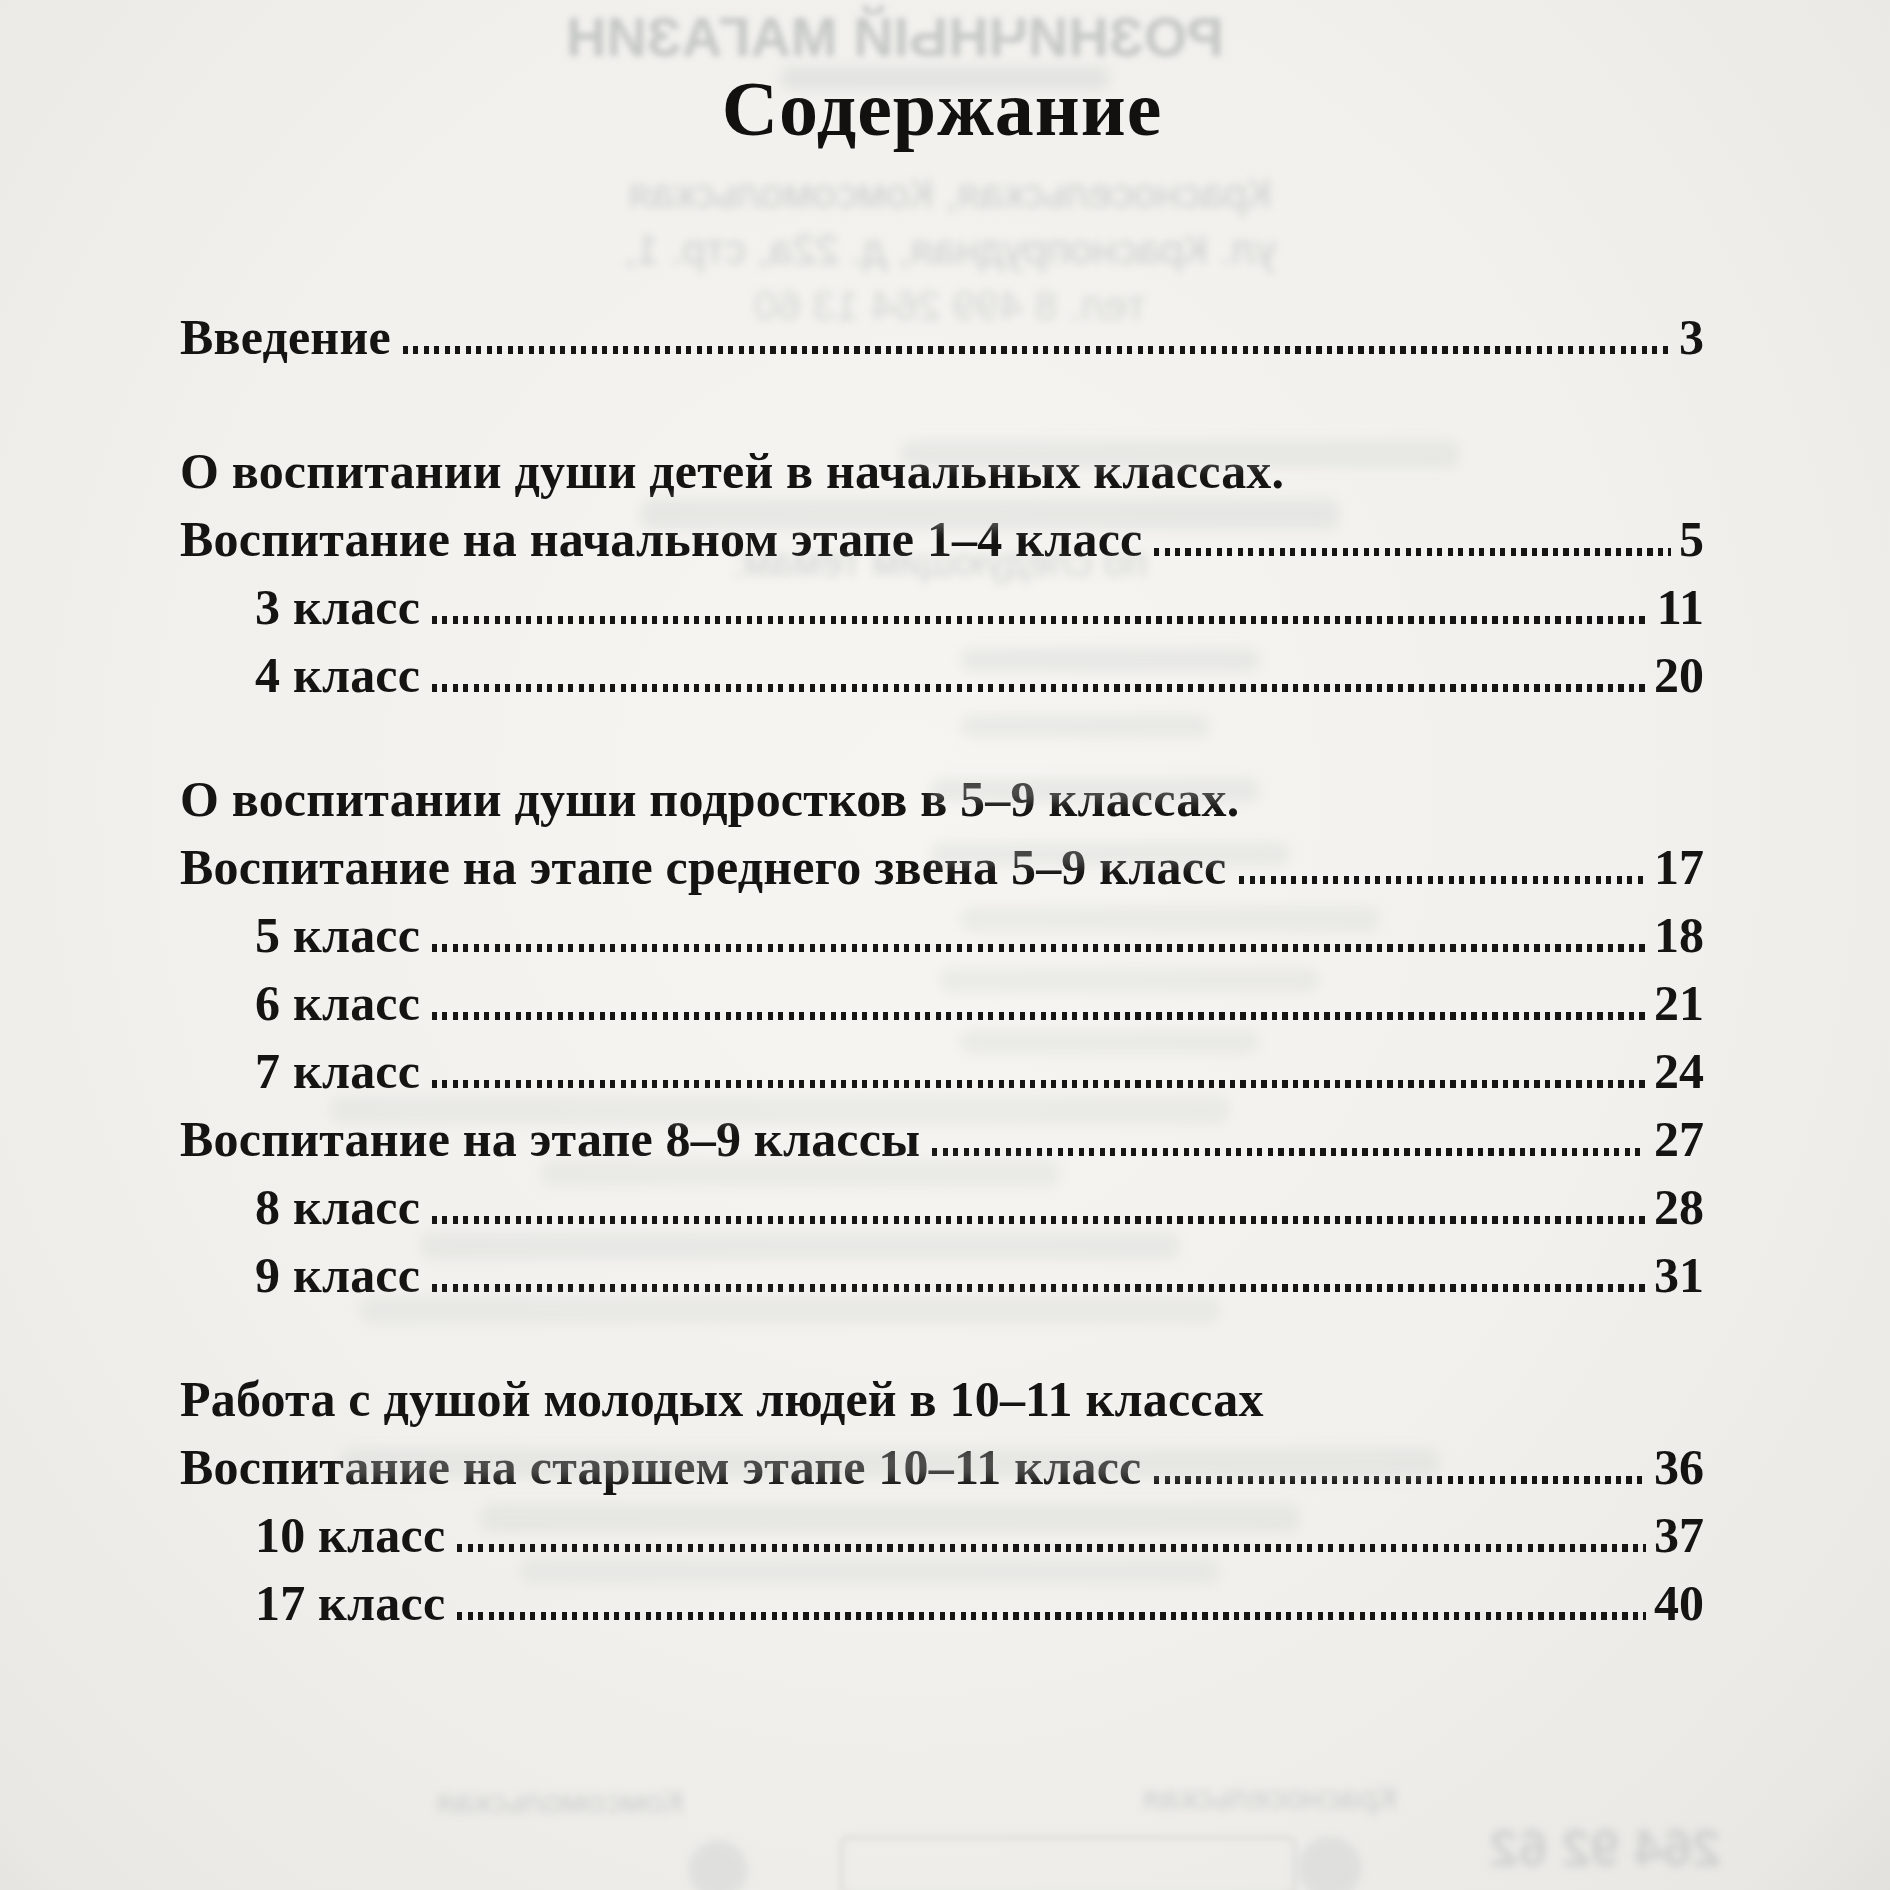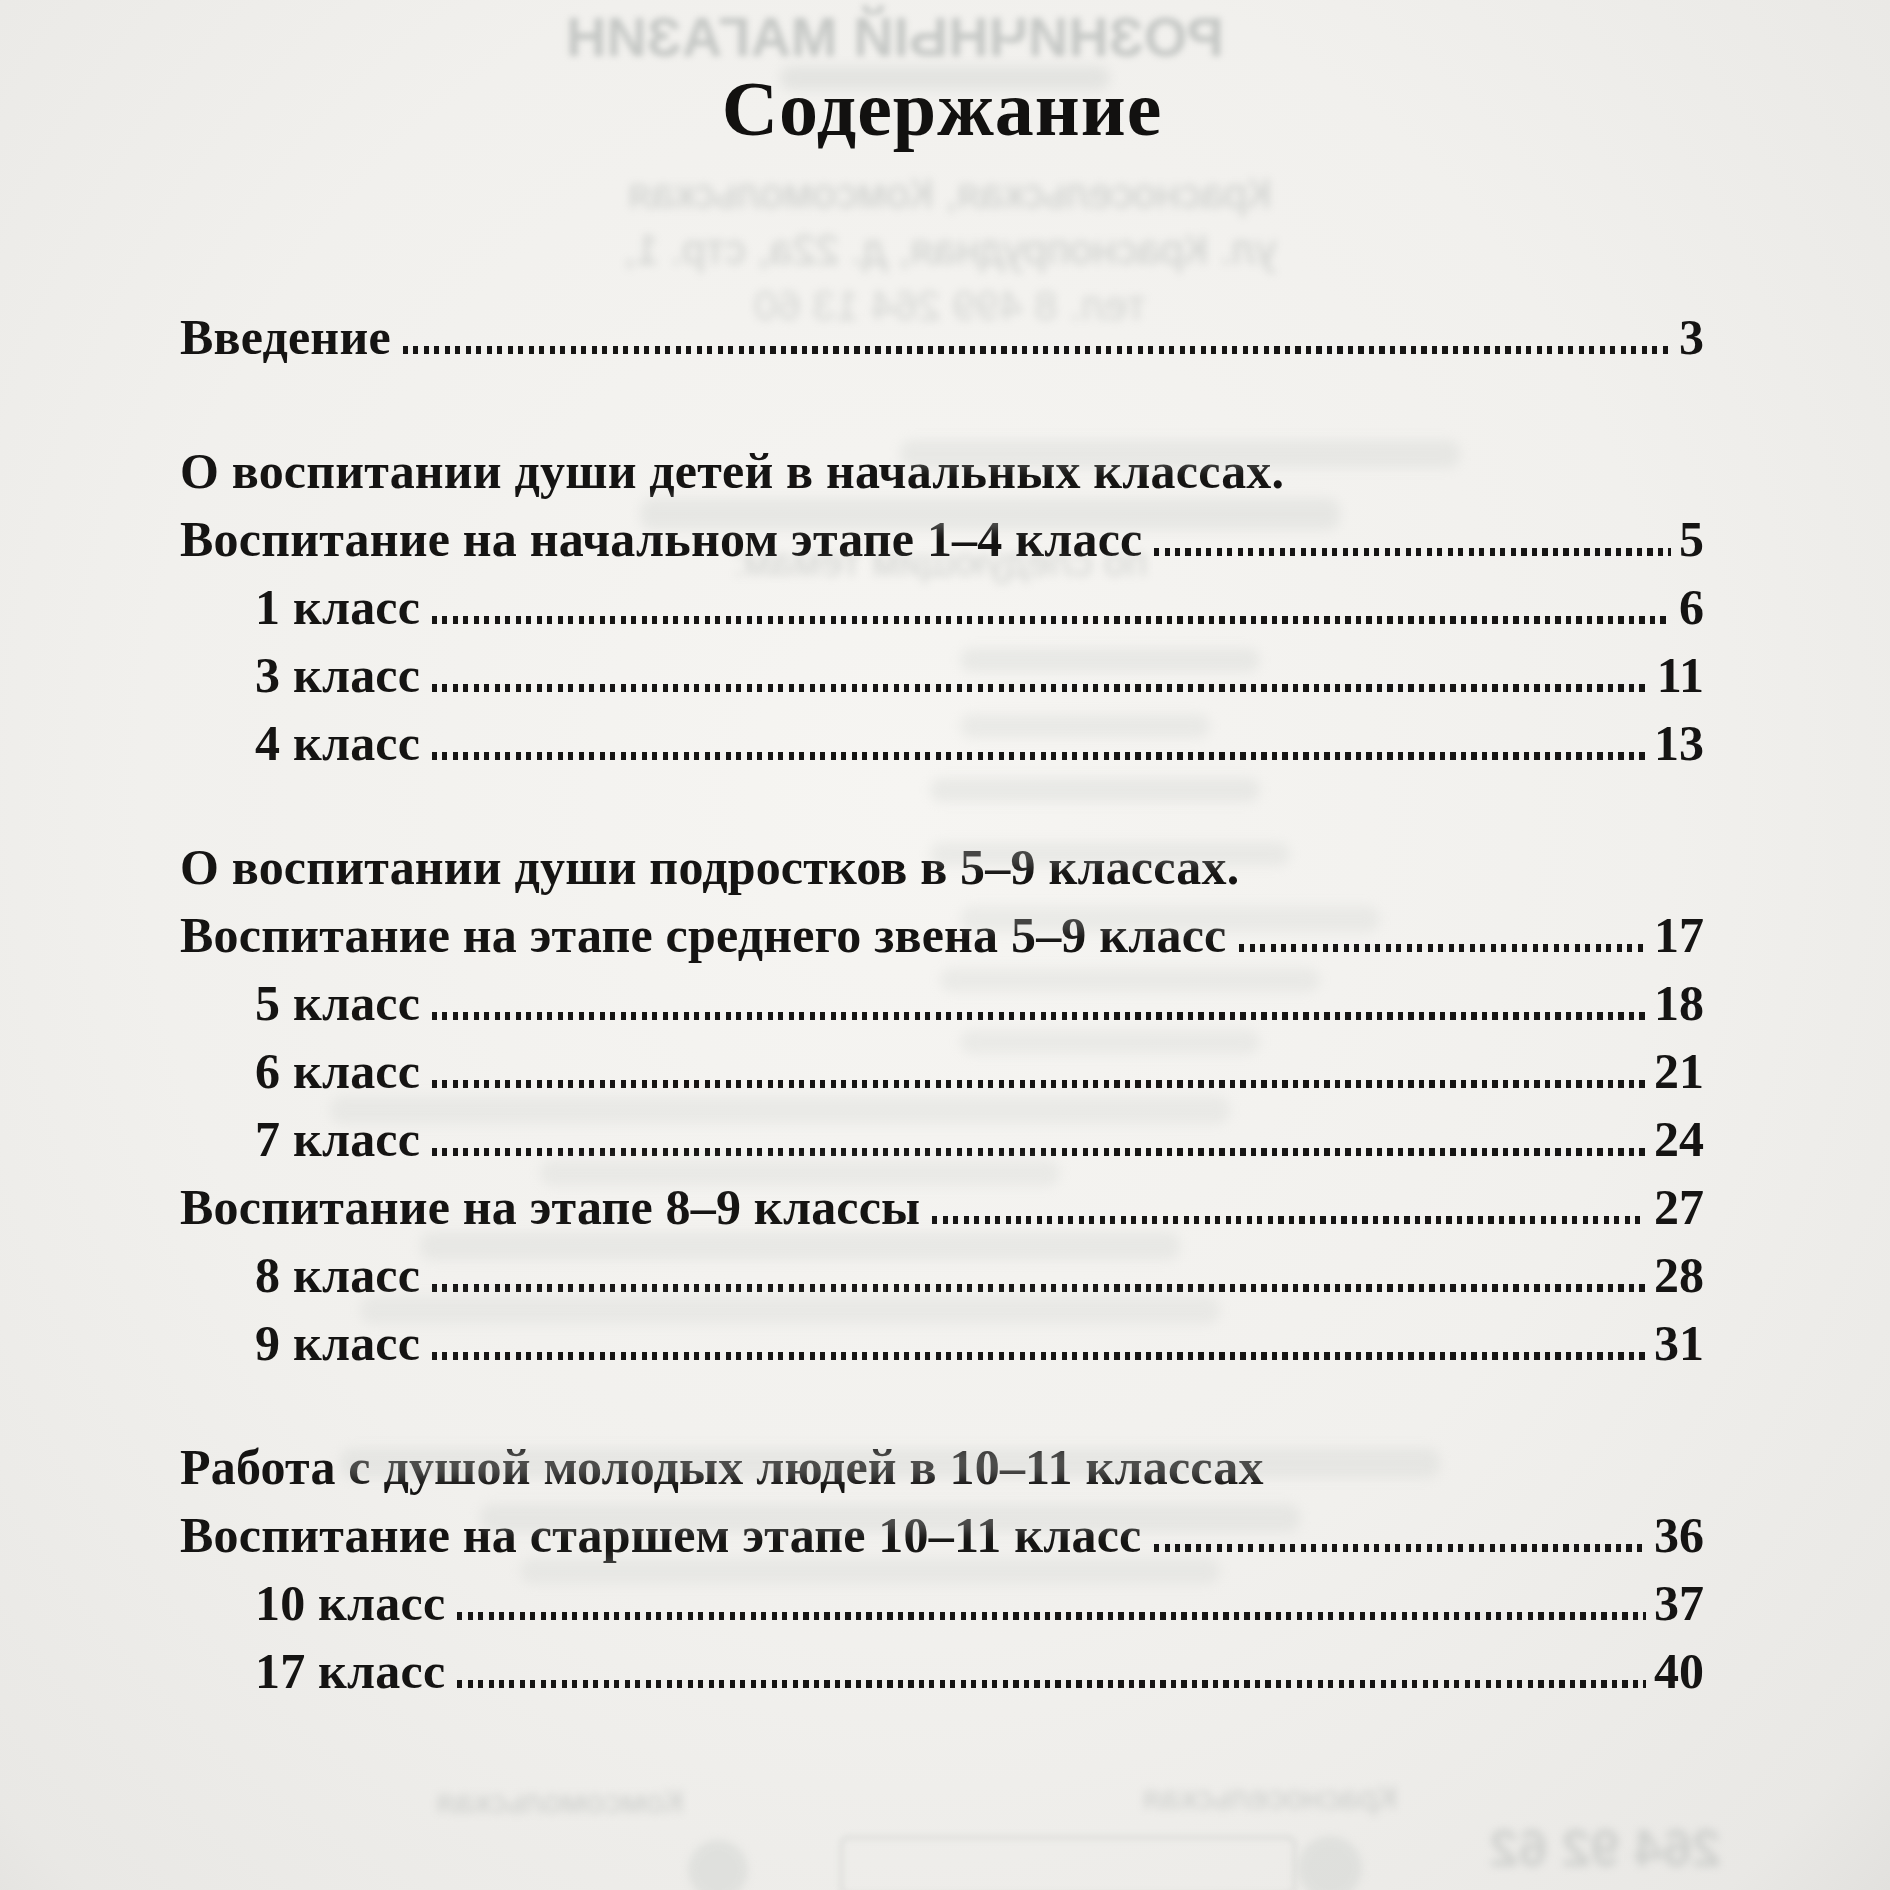--- a/index.html
+++ b/index.html
@@ -128,33 +128,28 @@
       <div class="toc-section s1">
         <div class="toc-row heading">
           <span class="toc-label">О воспитании души детей в начальных классах.</span>
         </div>
         <div class="toc-row">
           <span class="toc-label">Воспитание на начальном этапе 1–4 класс</span>
           <span class="toc-dots"></span>
           <span class="toc-page">5</span>
         </div>
         <div class="toc-row indent">
-          <span class="toc-label">1 класс</span>
-          <span class="toc-dots"></span>
-          <span class="toc-page">6</span>
-        </div>
-        <div class="toc-row indent">
           <span class="toc-label">3 класс</span>
           <span class="toc-dots"></span>
           <span class="toc-page">11</span>
         </div>
         <div class="toc-row indent">
           <span class="toc-label">4 класс</span>
           <span class="toc-dots"></span>
-          <span class="toc-page">13</span>
+          <span class="toc-page">20</span>
         </div>
       </div>
       <div class="toc-section s2">
         <div class="toc-row heading">
           <span class="toc-label">О воспитании души подростков в 5–9 классах.</span>
         </div>
         <div class="toc-row">
           <span class="toc-label">Воспитание на этапе среднего звена 5–9 класс</span>
           <span class="toc-dots"></span>
           <span class="toc-page">17</span>

